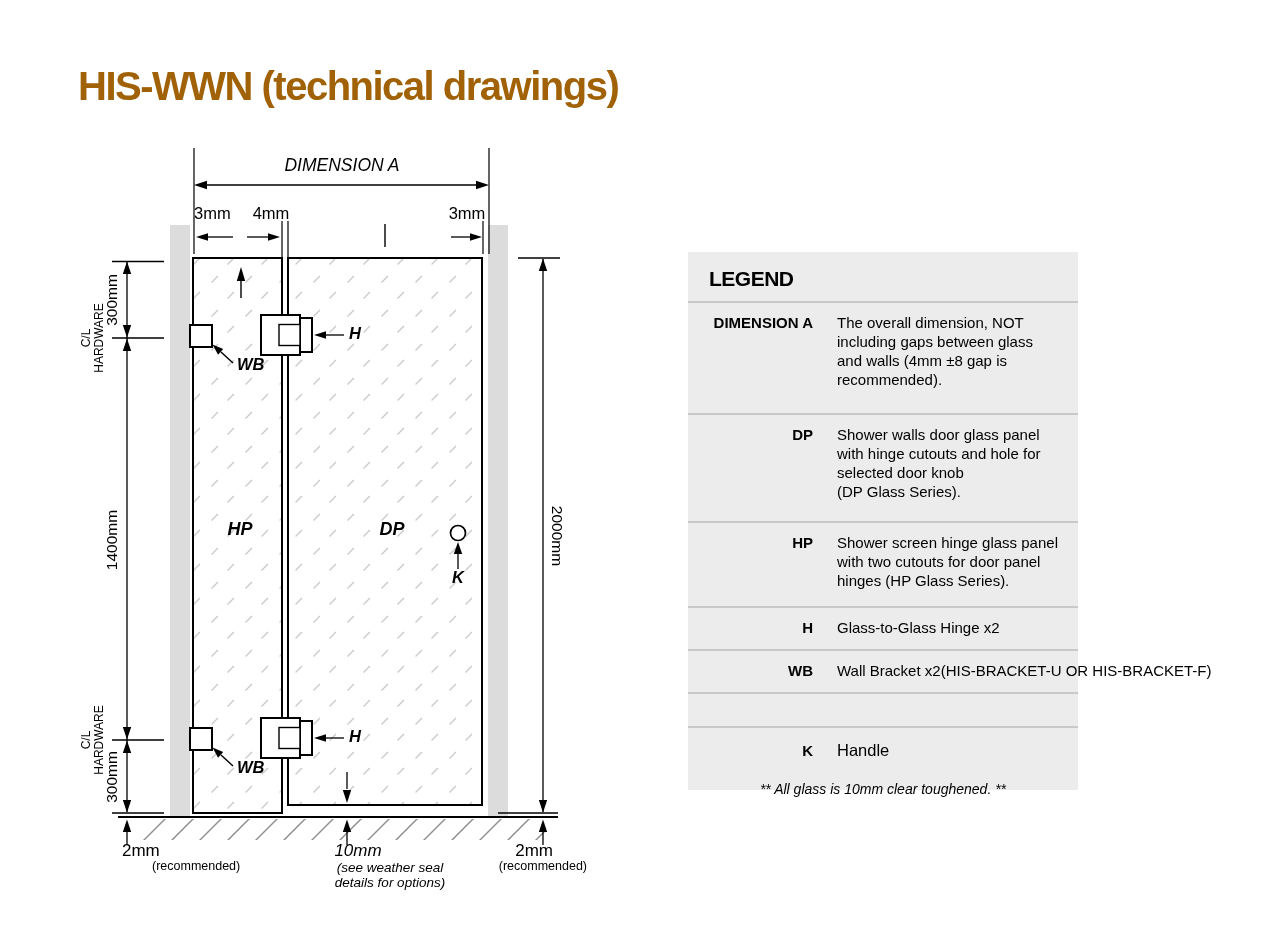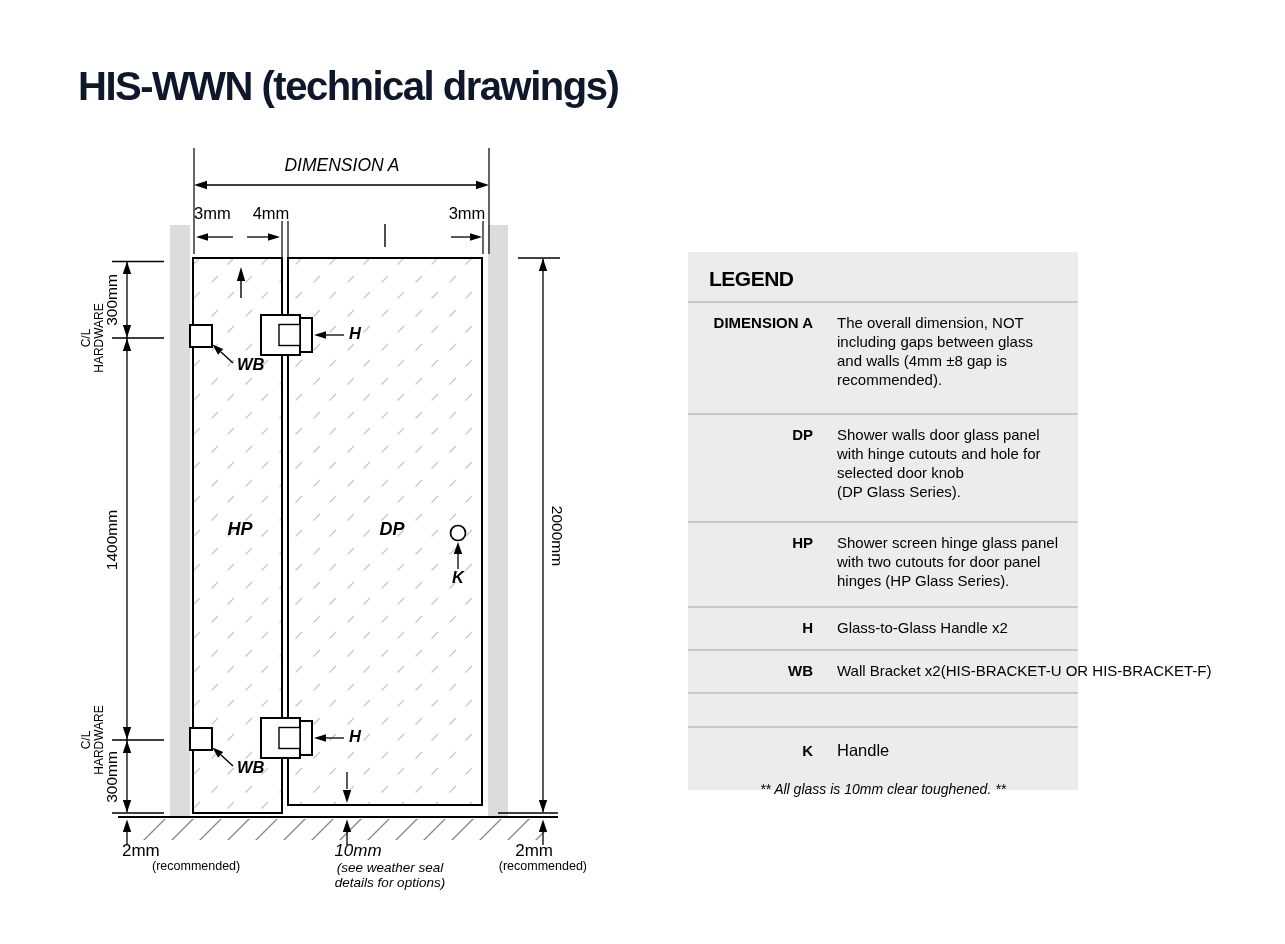--- a/index.html
+++ b/index.html
@@ -2,21 +2,21 @@
 <html><head>
 <meta charset="utf-8">
 <style>
   html,body{margin:0;padding:0;background:#fff;}
   .stage{
     position:relative;width:1285px;height:944px;background:#fff;overflow:hidden;
     font-family:"Liberation Sans","DejaVu Sans",sans-serif;color:#000;
   }
   .page-title{
     position:absolute;left:78px;top:64px;margin:0;
-    font-size:40px;font-weight:bold;letter-spacing:-1.5px;color:#0f172a;
+    font-size:40px;font-weight:bold;letter-spacing:-1.5px;color:#a16207;
   }
   .drawing-svg{position:absolute;left:0;top:0;}
   
   .lbl{position:absolute;white-space:nowrap;font-size:16px;line-height:1.05;color:#000;}
   .lbl.c{text-align:center;}
   .lbl.r{text-align:right;}
   .lbl.i{font-style:italic;}
   .lbl.bi{font-style:italic;font-weight:bold;}
   .lbl.small{font-size:12.5px;margin-left:32px;}
   .rot{position:absolute;transform:translate(-50%,-50%) rotate(-90deg);white-space:pre-line;text-align:center;}
@@ -227,21 +227,21 @@
 (DP Glass Series).</div>
     </div>
     <div class="legend-row row-hp">
       <div class="legend-term">HP</div>
       <div class="legend-desc">Shower screen hinge glass panel
 with two cutouts for door panel
 hinges (HP Glass Series).</div>
     </div>
     <div class="legend-row row-h">
       <div class="legend-term">H</div>
-      <div class="legend-desc">Glass-to-Glass Handle x2</div>
+      <div class="legend-desc">Glass-to-Glass Hinge x2</div>
     </div>
     <div class="legend-row row-wb">
       <div class="legend-term">WB</div>
       <div class="legend-desc">Wall Bracket x2(HIS-BRACKET-U OR HIS-BRACKET-F)</div>
     </div>
     <div class="legend-row row-spacer">
       <div class="legend-term"></div>
       <div class="legend-desc"></div>
     </div>
     <div class="legend-row row-k">

